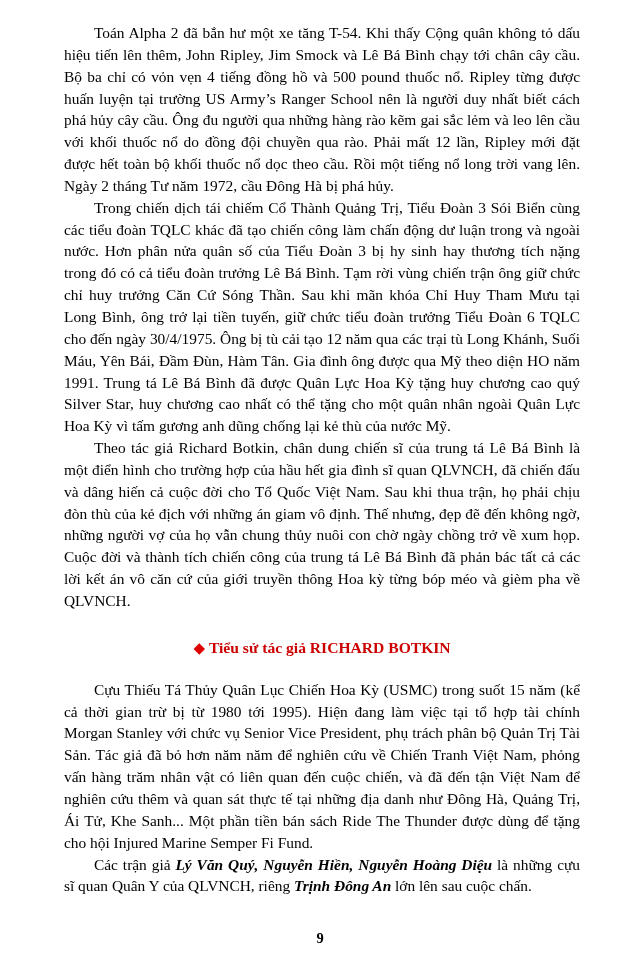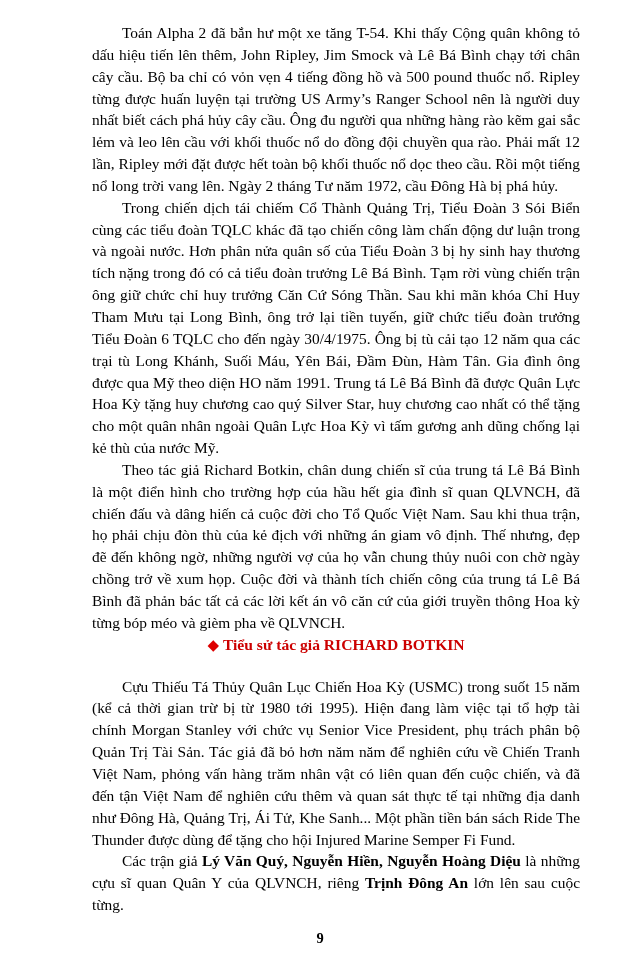--- a/index.html
+++ b/index.html
@@ -12,21 +12,21 @@
     height: 971px;
     font-family: "Liberation Serif", "DejaVu Serif", serif;
     color: #000000;
     position: relative;
     overflow: hidden;
   }
   .page {
     width: 640px;
     height: 864px;
     box-sizing: border-box;
-    padding: 22px 60px 0 92px;
+    padding: 22px 60px 0 64px;
     position: relative;
     border-radius: 16px;
   }
   p.body-par {
     margin: 0;
     text-align: justify;
     text-justify: inter-word;
     font-size: 15.4px;
     line-height: 21.85px;
     text-indent: 30px;
@@ -35,37 +35,38 @@
   .red-heading {
     color: #cc0000;
     font-weight: bold;
     text-align: center;
     font-size: 15.6px;
     line-height: 21px;
     margin: 0;
     white-space: nowrap;
   }
   .heading-author {
+    margin-top: 25px;
     margin-bottom: 20px;
   }
   .heading-title {
     margin-top: 30px;
     margin-bottom: 10px;
     font-size: 16.4px;
     letter-spacing: 0.2px;
   }
   .diamond {
     color: #dd0000;
     font-size: 15px;
     margin-right: 4px;
     display: inline-block;
     transform: translateY(0px);
   }
   .it { }
-  .bd { font-weight: bold; }
+  .bd { font-weight: bold; font-style: italic; }
   .page-number {
     position: absolute;
     left: 0;
     right: 0;
     top: 930px;
     text-align: center;
     font-size: 14.5px;
     font-weight: bold;
   }
 </style>
@@ -77,20 +78,20 @@
   <p class="body-par"><span>Toán Alpha 2 đã bắn hư một xe tăng T-54. Khi thấy Cộng quân không tỏ dấu hiệu tiến lên thêm, John Ripley, Jim Smock và Lê Bá Bình chạy tới chân cây cầu. Bộ ba chỉ có vỏn vẹn 4 tiếng đồng hồ và 500 pound thuốc nổ. Ripley từng được huấn luyện tại trường US Army’s Ranger School nên là người duy nhất biết cách phá hủy cây cầu. Ông đu người qua những hàng rào kẽm gai sắc lẻm và leo lên cầu với khối thuốc nổ do đồng đội chuyền qua rào. Phải mất 12 lần, Ripley mới đặt được hết toàn bộ khối thuốc nổ dọc theo cầu. Rồi một tiếng nổ long trời vang lên. Ngày 2 tháng Tư năm 1972, cầu Đông Hà bị phá hủy.</span></p>
 
   <p class="body-par"><span>Trong chiến dịch tái chiếm Cổ Thành Quảng Trị, Tiểu Đoàn 3 Sói Biển cùng các tiểu đoàn TQLC khác đã tạo chiến công làm chấn động dư luận trong và ngoài nước. Hơn phân nửa quân số của Tiểu Đoàn 3 bị hy sinh hay thương tích nặng trong đó có cả tiểu đoàn trưởng Lê Bá Bình. Tạm rời vùng chiến trận ông giữ chức chỉ huy trưởng Căn Cứ Sóng Thần. Sau khi mãn khóa Chỉ Huy Tham Mưu tại Long Bình, ông trở lại tiền tuyến, giữ chức tiểu đoàn trưởng Tiểu Đoàn 6 TQLC cho đến ngày 30/4/1975. Ông bị tù cải tạo 12 năm qua các trại tù Long Khánh, Suối Máu, Yên Bái, Đầm Đùn, Hàm Tân. Gia đình ông được qua Mỹ theo diện HO năm 1991. Trung tá Lê Bá Bình đã được Quân Lực Hoa Kỳ tặng huy chương cao quý </span><span class="it">Silver Star</span><span>, huy chương cao nhất có thể tặng cho một quân nhân ngoài Quân Lực Hoa Kỳ vì tấm gương anh dũng chống lại kẻ thù của nước Mỹ.</span></p>
 
   <p class="body-par"><span>Theo tác giả Richard Botkin, chân dung chiến sĩ của trung tá Lê Bá Bình là một điển hình cho trường hợp của hầu hết gia đình sĩ quan QLVNCH, đã chiến đấu và dâng hiến cả cuộc đời cho Tổ Quốc Việt Nam. Sau khi thua trận, họ phải chịu đòn thù của kẻ địch với những án giam vô định. Thế nhưng, đẹp đẽ đến không ngờ, những người vợ của họ vẫn chung thủy nuôi con chờ ngày chồng trở về xum họp. Cuộc đời và thành tích chiến công của trung tá Lê Bá Bình đã phản bác tất cả các lời kết án vô căn cứ của giới truyền thông Hoa kỳ từng bóp méo và gièm pha về QLVNCH.</span></p>
 
   <h2 class="red-heading heading-author"><span class="diamond">◆</span><span>Tiểu sử tác giả RICHARD BOTKIN</span></h2>
 
   <p class="body-par"><span>Cựu Thiếu Tá Thủy Quân Lục Chiến Hoa Kỳ (USMC) trong suốt 15 năm (kể cả thời gian trừ bị từ 1980 tới 1995). Hiện đang làm việc tại tổ hợp tài chính Morgan Stanley với chức vụ Senior Vice President, phụ trách phân bộ Quản Trị Tài Sản. Tác giả đã bỏ hơn năm năm để nghiên cứu về Chiến Tranh Việt Nam, phỏng vấn hàng trăm nhân vật có liên quan đến cuộc chiến, và đã đến tận Việt Nam để nghiên cứu thêm và quan sát thực tế tại những địa danh như Đông Hà, Quảng Trị, Ái Tử, Khe Sanh... Một phần tiền bán sách </span><span class="it">Ride The Thunder</span><span> được dùng để tặng cho hội Injured Marine Semper Fi Fund.</span></p>
 
-  <p class="body-par"><span>Các trận giả </span><span class="bd">Lý Văn Quý, Nguyễn Hiền, Nguyễn Hoàng Diệu</span><span> là những cựu sĩ quan Quân Y của QLVNCH, riêng </span><span class="bd">Trịnh Đông An</span><span> lớn lên sau cuộc từng.</span></p>
+  <p class="body-par"><span>Các trận giả </span><span class="bd">Lý Văn Quý, Nguyễn Hiền, Nguyễn Hoàng Diệu</span><span> là những cựu sĩ quan Quân Y của QLVNCH, riêng </span><span class="bd">Trịnh Đông An</span><span> lớn lên sau cuộc chấn.</span></p>
 
 
   <h2 class="red-heading heading-title"></h2>
 
   <div class="page-number">9</div>
 
 </div>
 
 </body></html>

